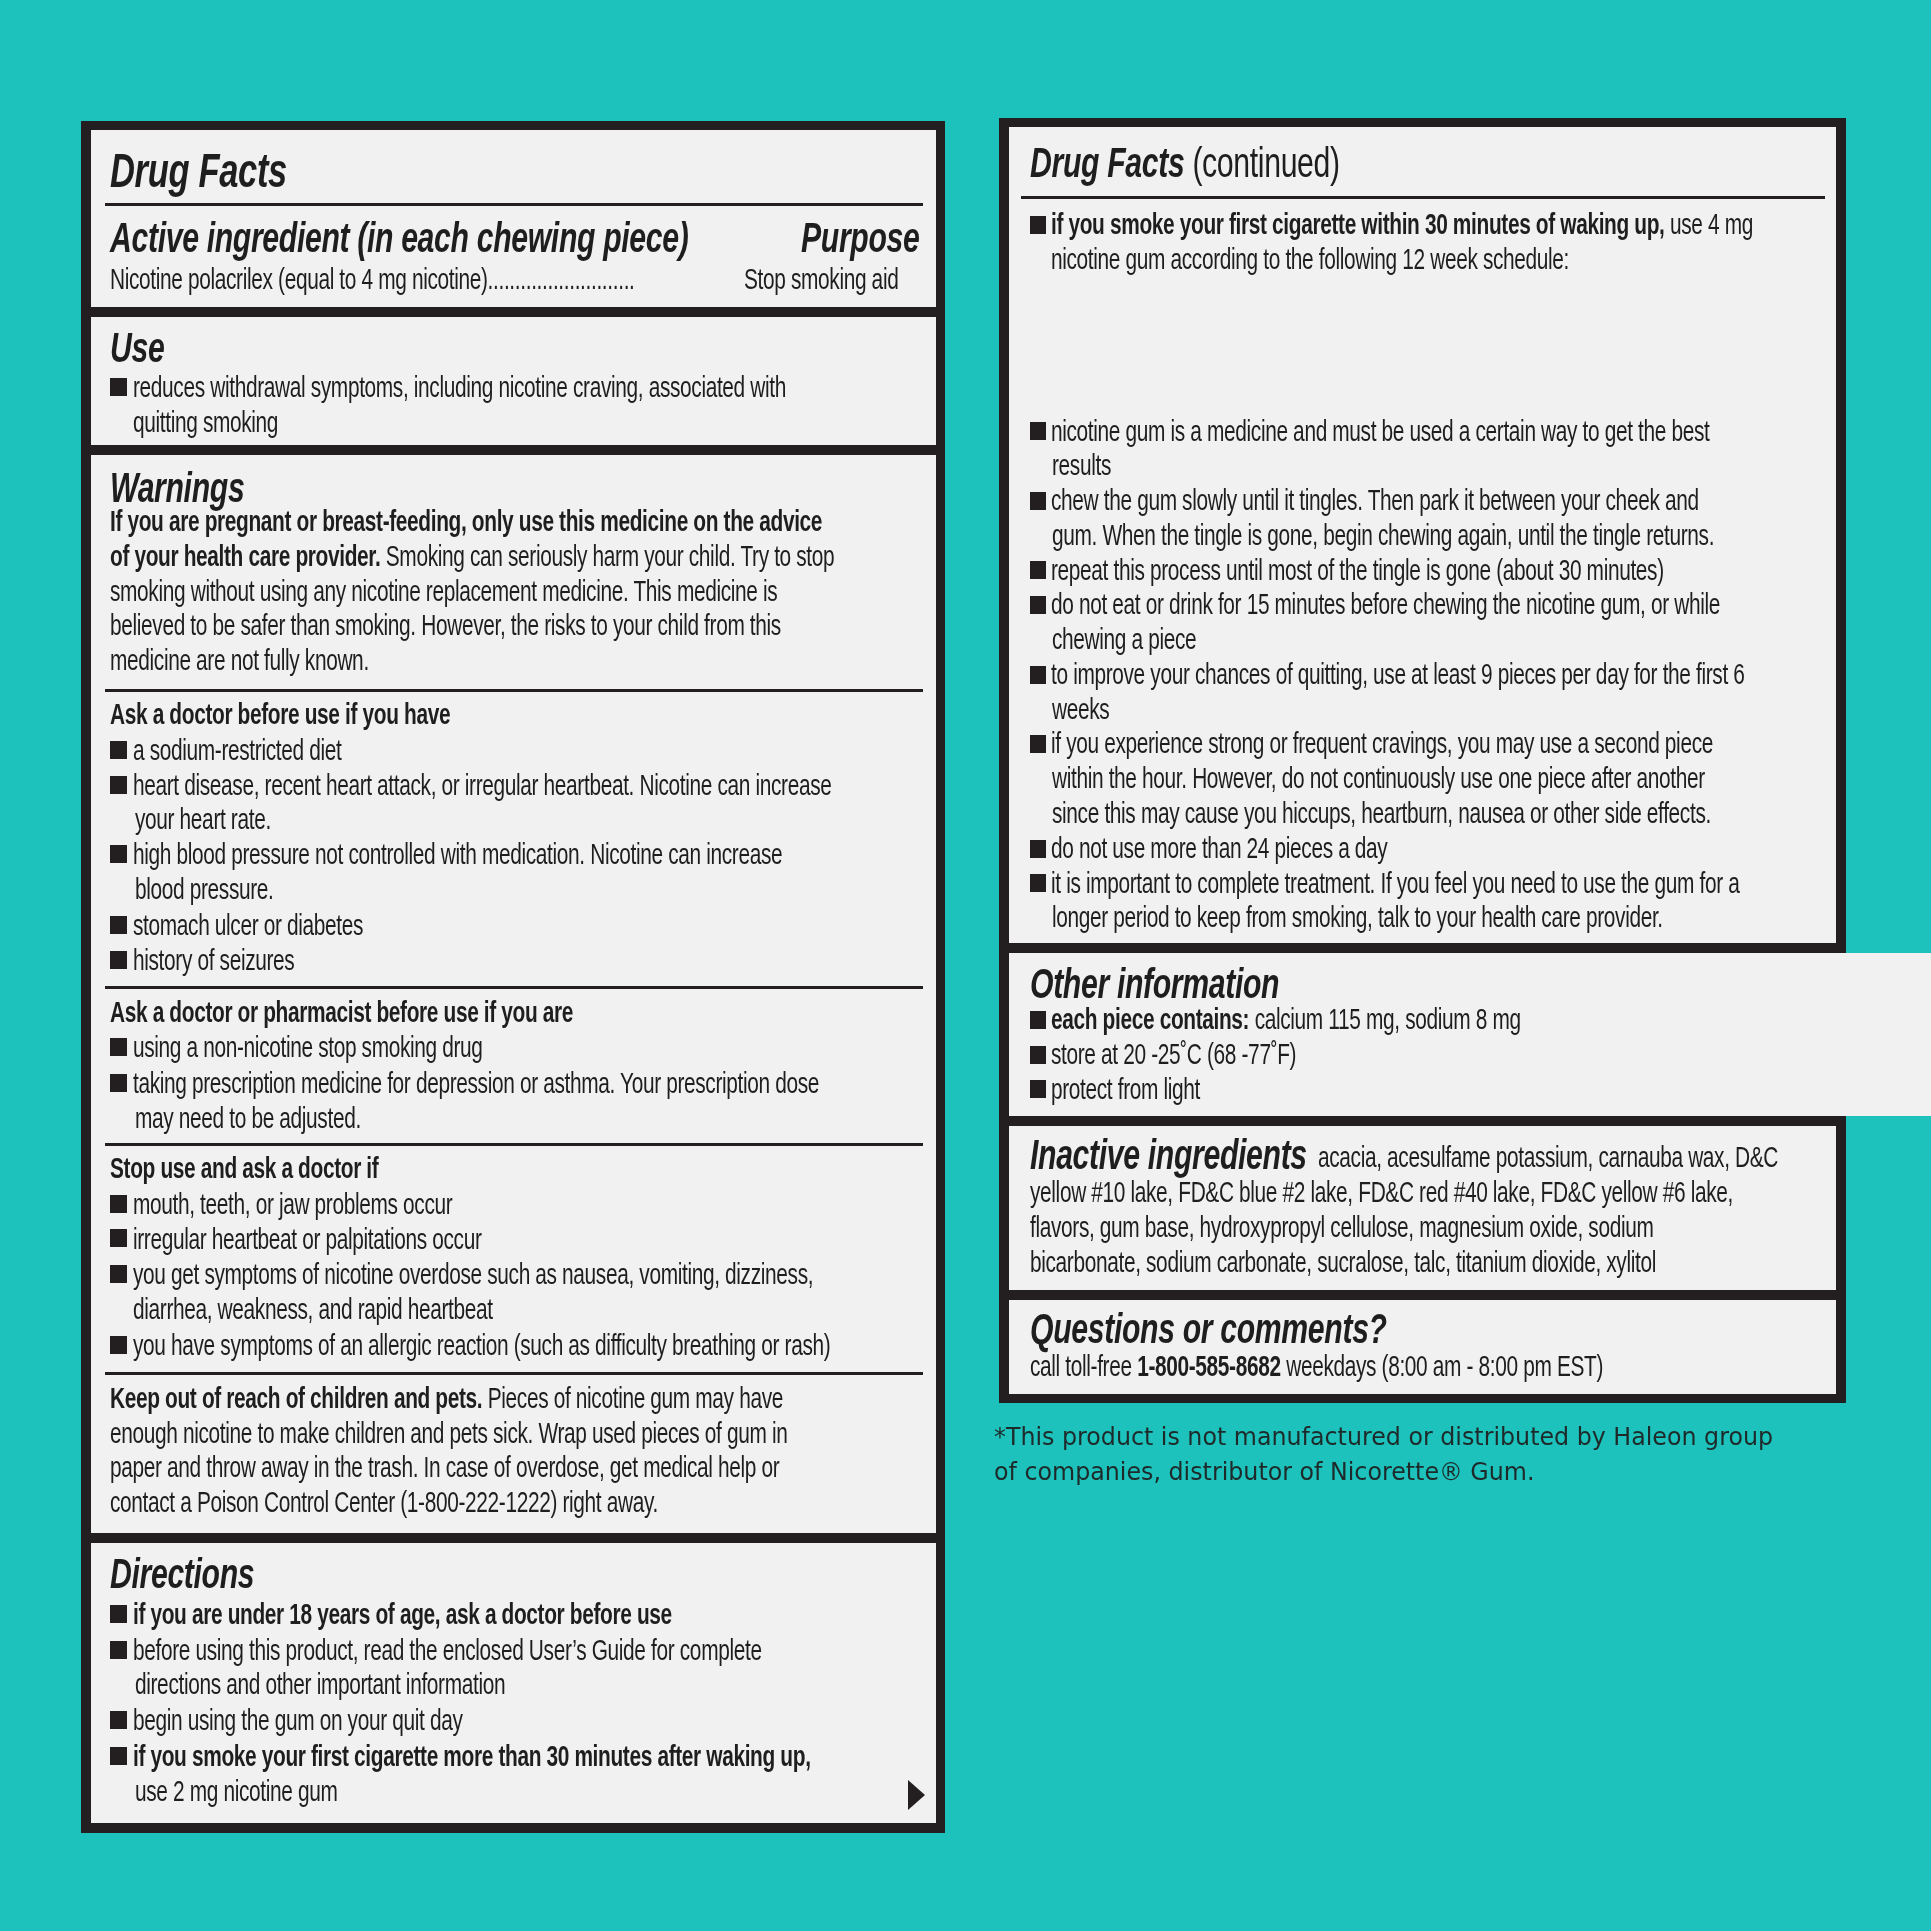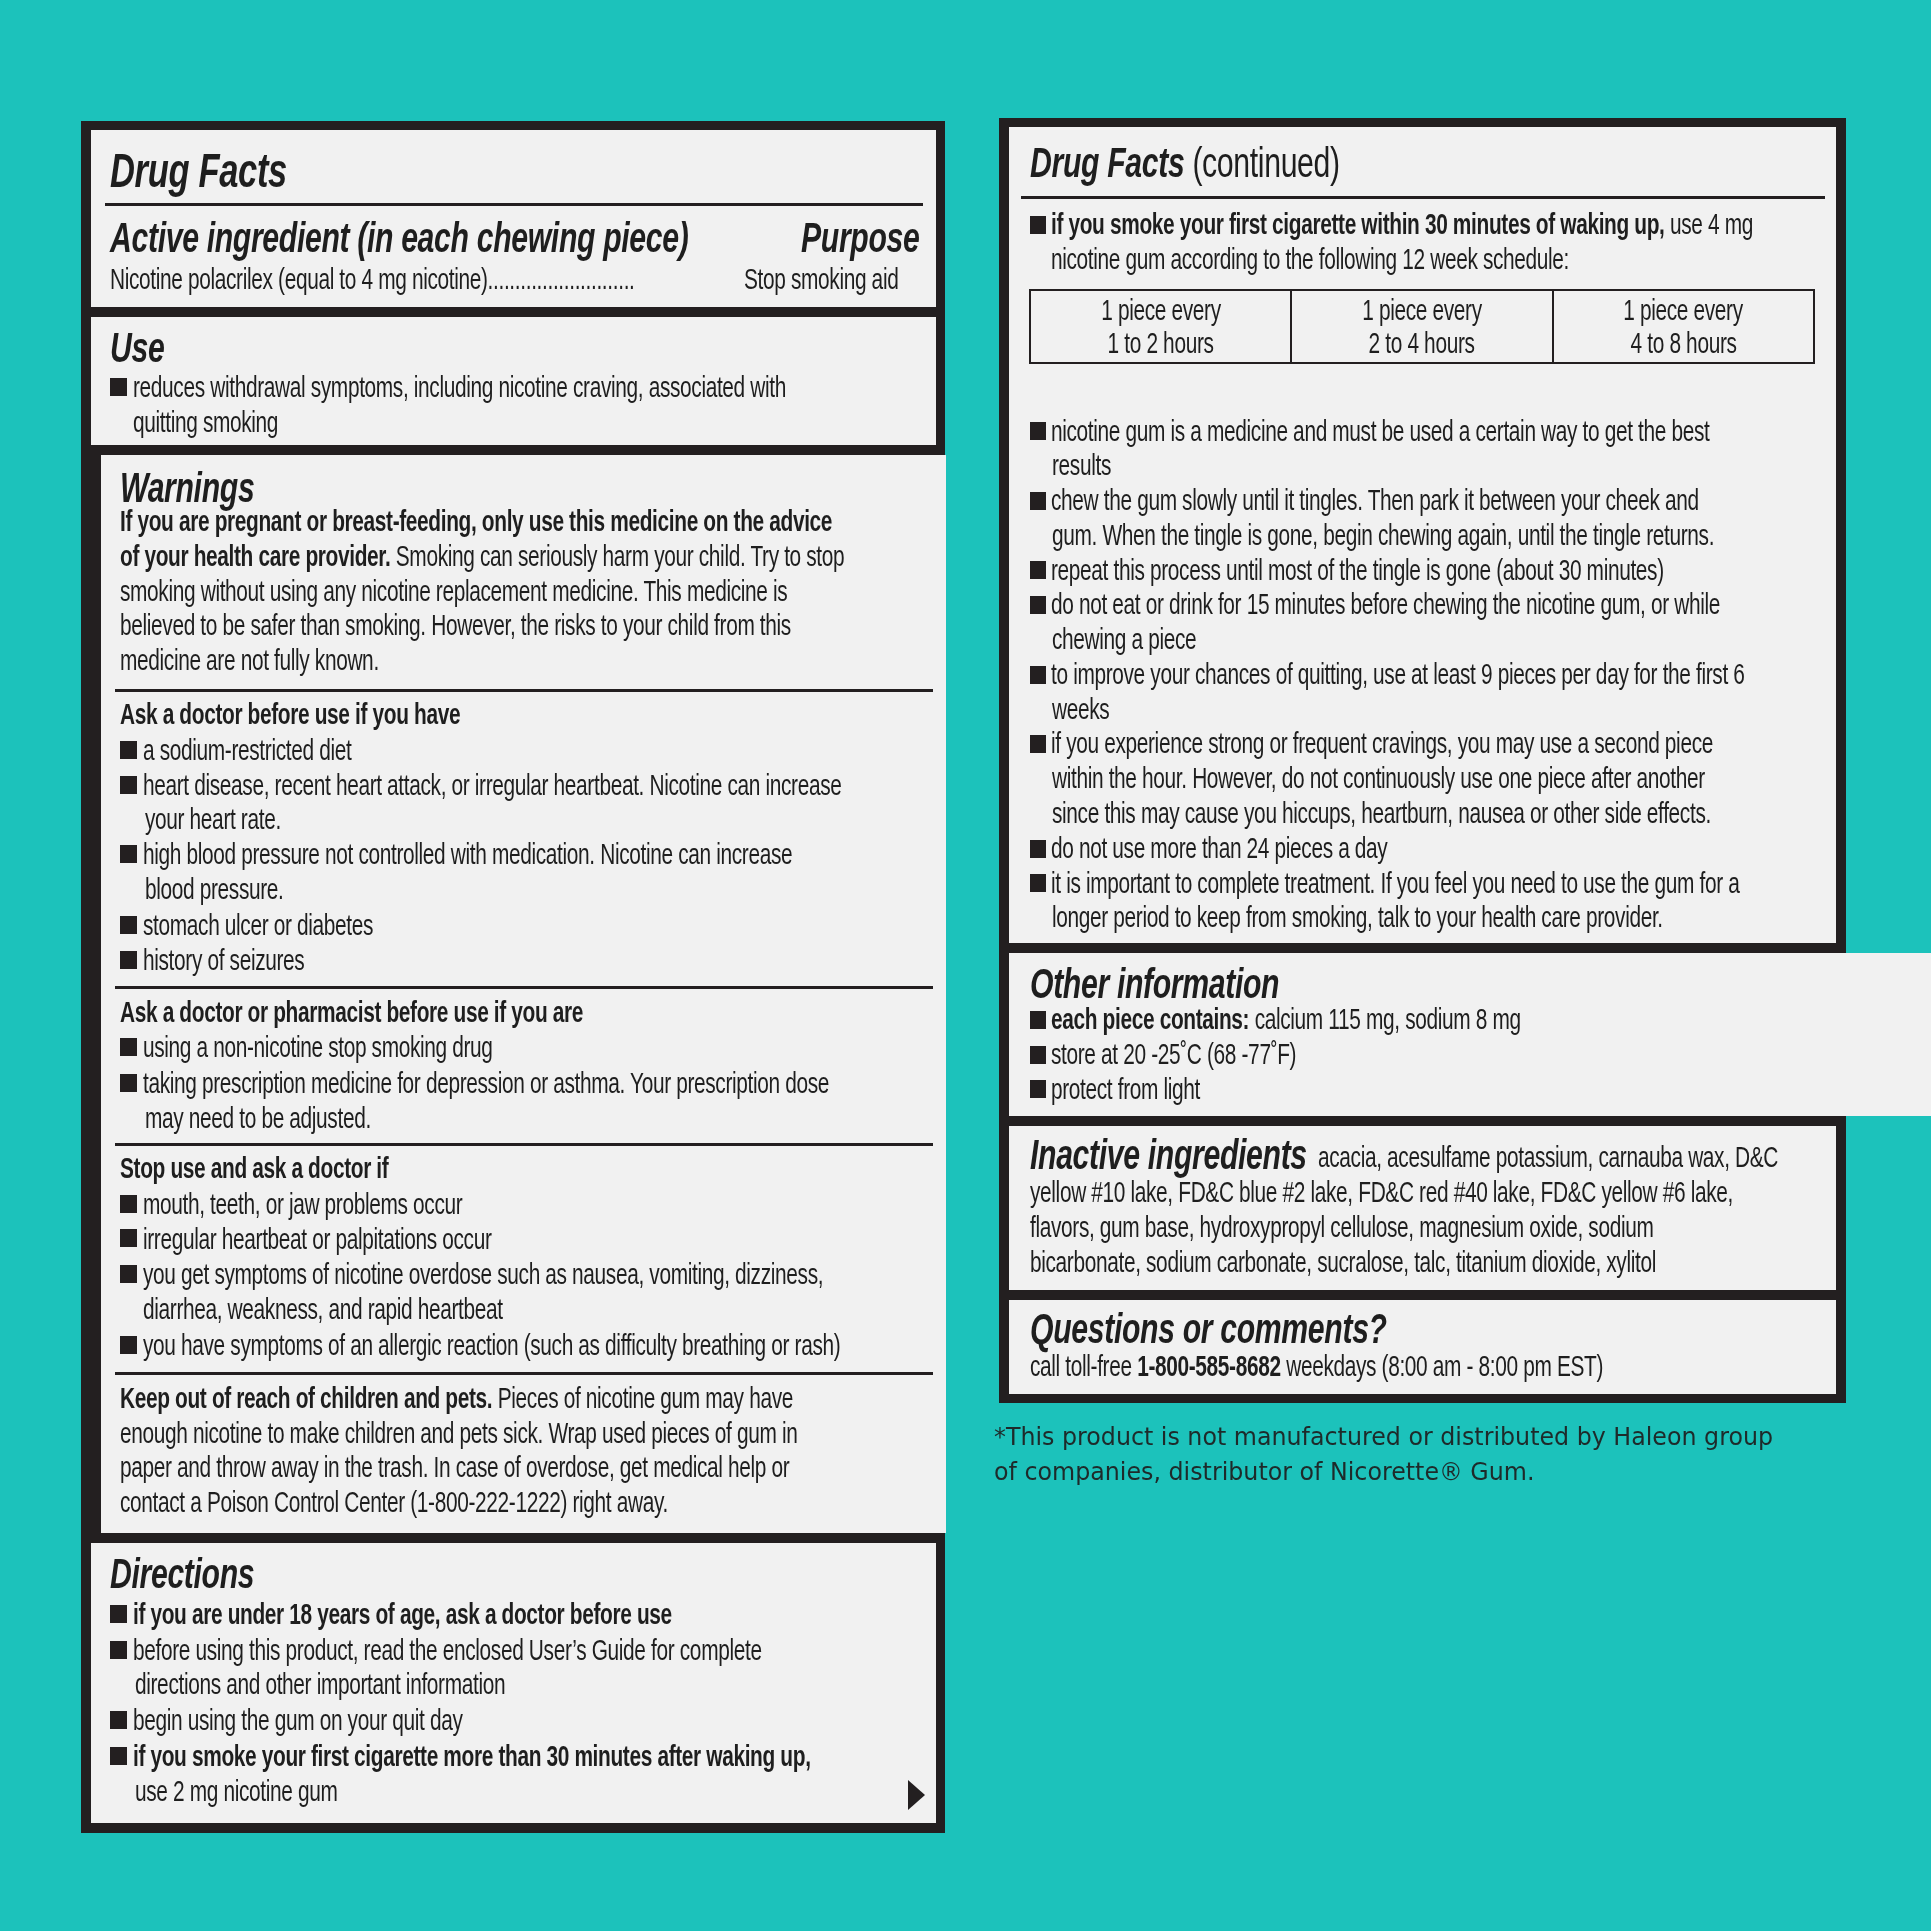--- a/index.html
+++ b/index.html
@@ -79,21 +79,21 @@
   <div class="line cond" style="left:653px; top:135px;">Stop smoking aid</div>
 </div>
 
 <div class="sec" style="left:91px; top:317px; width:845px; height:128px;">
   <div class="hd" style="left:19.3px; top:9.7px;">Use</div>
   <div class="bullet" style="left:19.3px; top:61px;"></div>
   <div class="line cond" style="left:42px; top:56px;">reduces withdrawal symptoms, including nicotine craving, associated with</div>
   <div class="line cond" style="left:42px; top:91px;">quitting smoking</div>
 </div>
 
-<div class="sec" style="left:91px; top:455px; width:845px; height:1078px;margin-left:10px;">
+<div class="sec" style="left:91px; top:455px; width:845px; height:1078px;">
   <div class="hd" style="left:19.3px; top:11.6px;">Warnings</div>
 
   <div class="line cond b" style="left:19.3px; top:52px;">If you are pregnant or breast-feeding, only use this medicine on the advice</div>
   <div class="line cond" style="left:19.3px; top:87px;">
     <span class="b">of your health care provider.</span><span> Smoking can seriously harm your child. Try to stop</span>
   </div>
   <div class="line cond" style="left:19.3px; top:122px;">smoking without using any nicotine replacement medicine. This medicine is</div>
   <div class="line cond" style="left:19.3px; top:156px;">believed to be safer than smoking. However, the risks to your child from this</div>
   <div class="line cond" style="left:19.3px; top:191px;">medicine are not fully known.</div>
   <div class="rule" style="left:13.5px; top:234px; width:818px;"></div>
@@ -166,25 +166,20 @@
   <div class="rule" style="left:11.6px; top:69px; width:804px;"></div>
 
   <div class="bullet" style="left:21px; top:89px;"></div>
   <div class="line cond" style="left:42px; top:83px;">
     <span class="b">if you smoke your first cigarette within 30 minutes of waking up,</span><span> use 4 mg</span>
   </div>
   <div class="line cond" style="left:42px; top:118px;">nicotine gum according to the following 12 week schedule:</div>
 
   <table class="sched" style="left:20px; top:162px; width:786px;">
     <tbody>
-    <tr style="height:73px;">
-      <td><span class="cell-txt">1 piece every</span><br><span class="cell-txt">1 to 2 hours</span></td>
-      <td><span class="cell-txt">1 piece every</span><br><span class="cell-txt">2 to 4 hours</span></td>
-      <td><span class="cell-txt">1 piece every</span><br><span class="cell-txt">4 to 8 hours</span></td>
-    </tr>
   </tbody>
     </table>
 
   <div class="bullet" style="left:21px; top:295px;"></div>
   <div class="line cond" style="left:42px; top:290px;">nicotine gum is a medicine and must be used a certain way to get the best</div>
   <div class="line cond" style="left:43px; top:324px;">results</div>
 
   <div class="bullet" style="left:21px; top:365px;"></div>
   <div class="line cond" style="left:42px; top:359px;">chew the gum slowly until it tingles. Then park it between your cheek and</div>
   <div class="line cond" style="left:43px; top:394px;">gum. When the tingle is gone, begin chewing again, until the tingle returns.</div>

